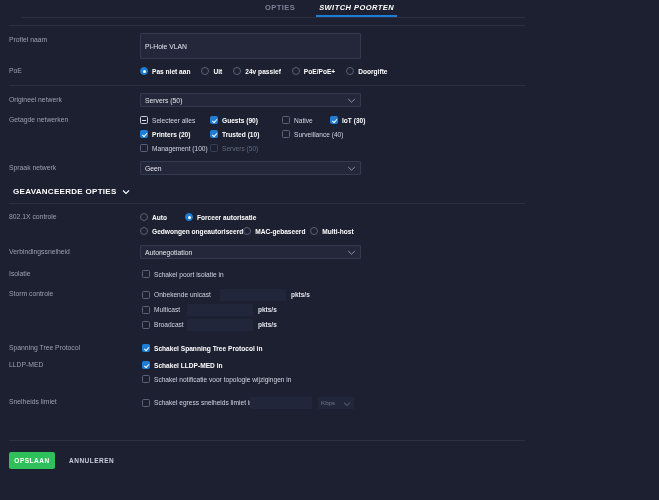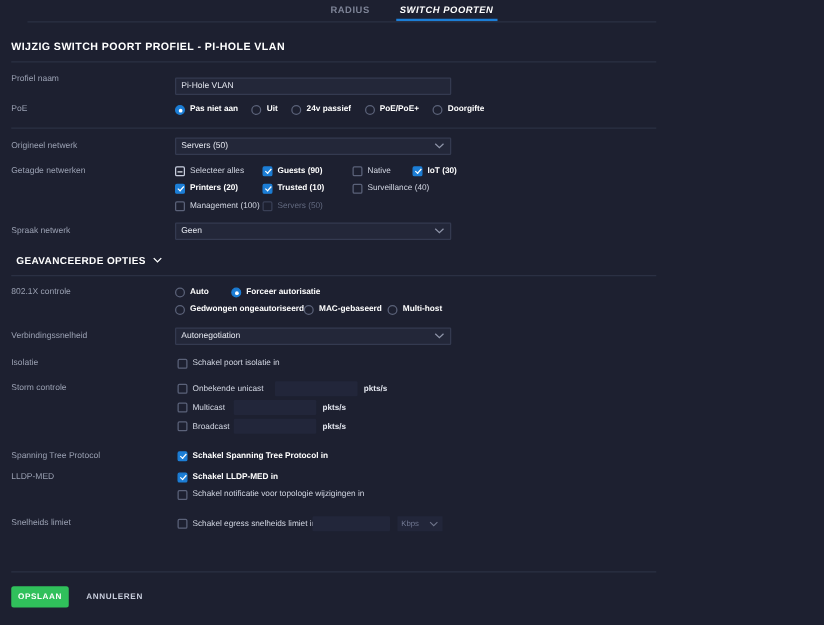--- a/index.html
+++ b/index.html
@@ -80,21 +80,21 @@
 
   
   .text-input {
     width: 221px; height: 14px;
     background: #232739;
     border: 1px solid #343a50;
     border-radius: 1px;
     color: #e5e8f0;
     font-size: 6.8px;
     font-family: "Liberation Sans", sans-serif;
-    padding: 0 4px;
+    padding: 12px 4px;
     line-height: 12px;
     outline: none;
   }
   .select {
     width: 221px; height: 14px;
     background: #232739;
     border: 1px solid #343a50;
     border-radius: 1px;
     color: #e5e8f0;
     font-size: 6.8px;
@@ -225,26 +225,25 @@
     cursor: pointer;
     font-family: "Liberation Sans", sans-serif;
   }
 </style>
 </head>
 <body>
 
 <div class="app">
 
   <div class="tabbar">
-    <div class="tab">RADIUS</div>
+    <div class="tab">OPTIES</div>
     <div class="tab active">SWITCH POORTEN</div>
     <div class="topdivider"></div>
   </div>
 
-  <div class="page-title">WIJZIG SWITCH POORT PROFIEL - PI-HOLE VLAN</div>
   <div class="rule"></div>
 
   <div class="row" style="margin-top:6px;">
     <div class="row-label">Profiel naam</div>
     <div class="row-ctl">
       <input class="text-input" value="Pi-Hole VLAN" style="">
     </div>
   </div>
 
   <div class="row" style="margin-top:4px;">

